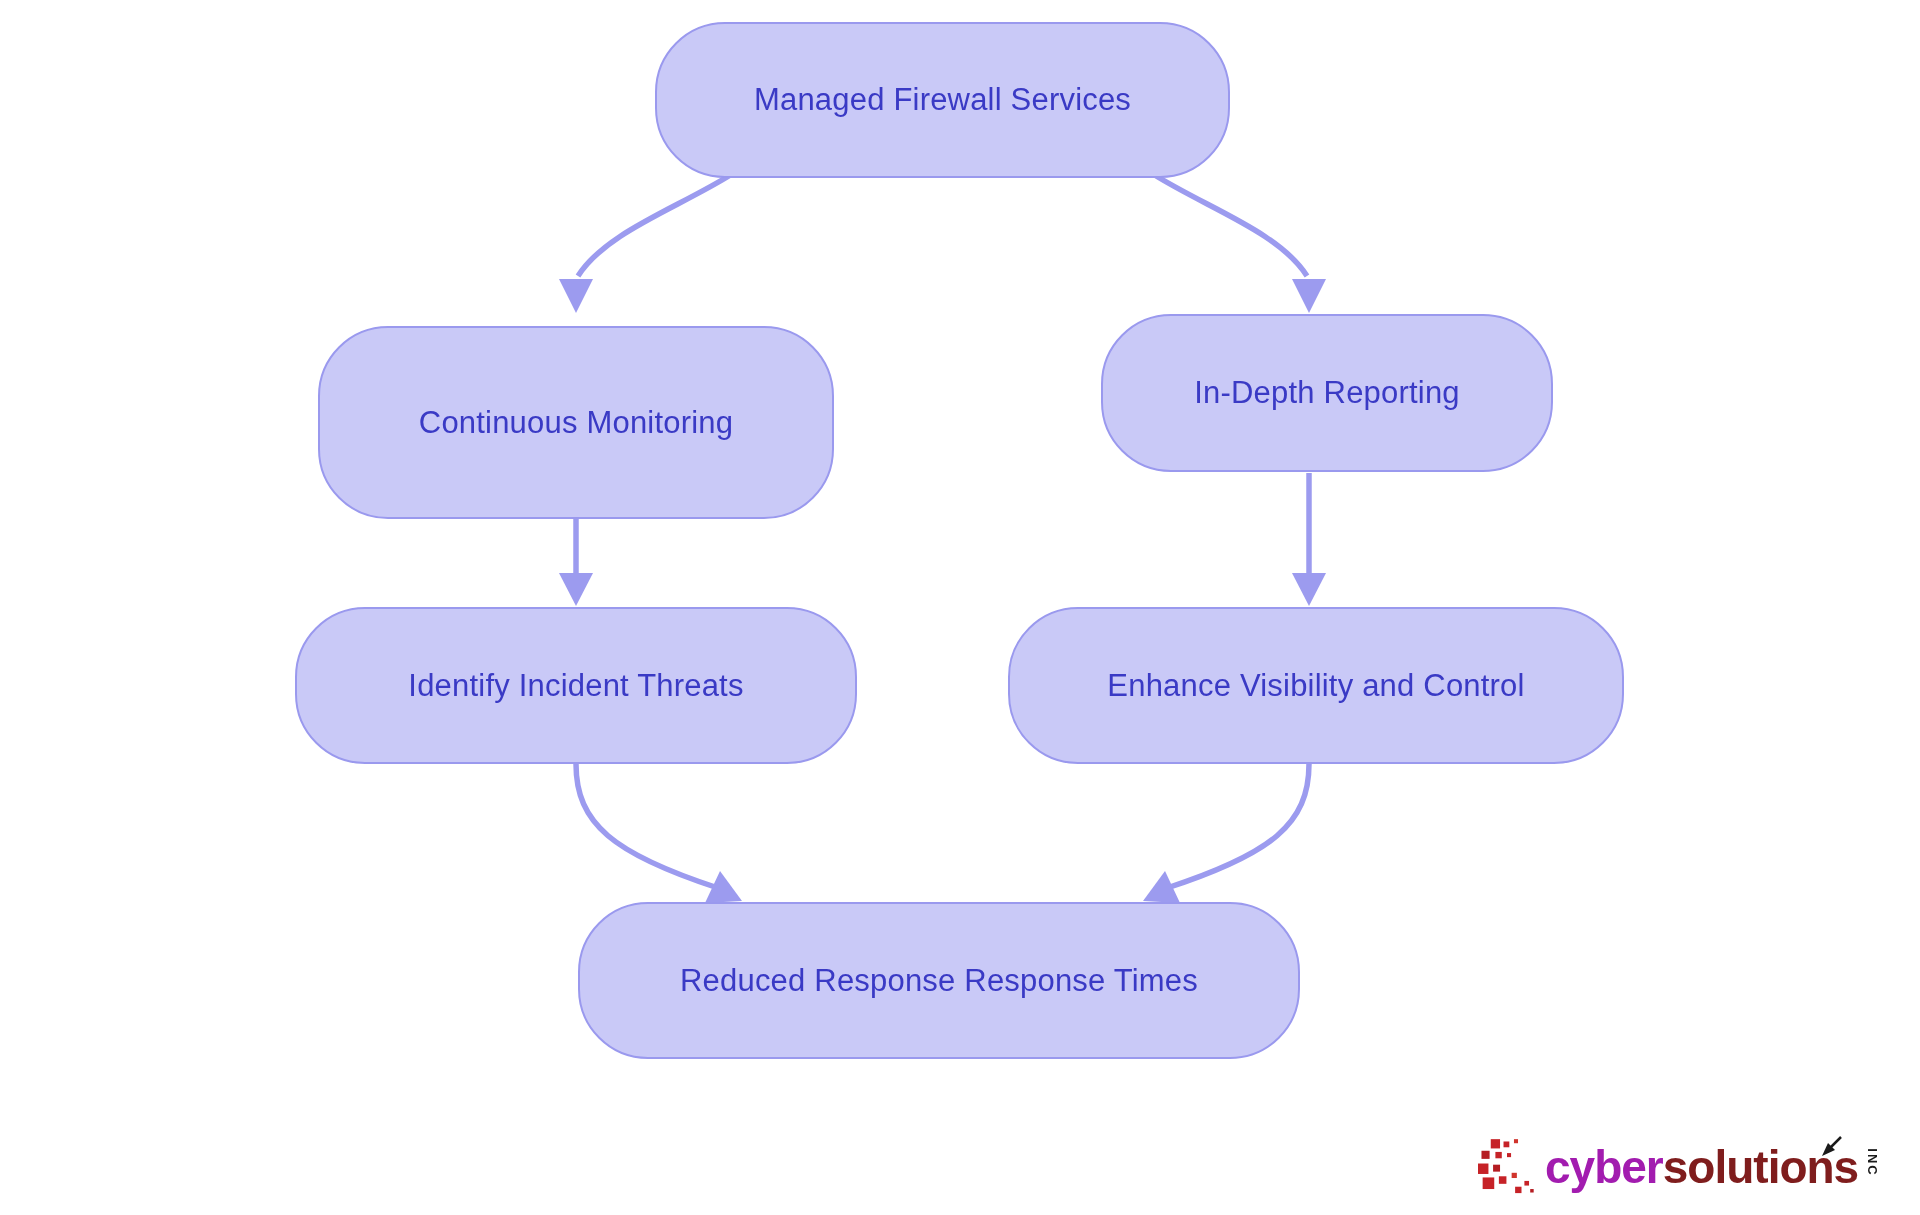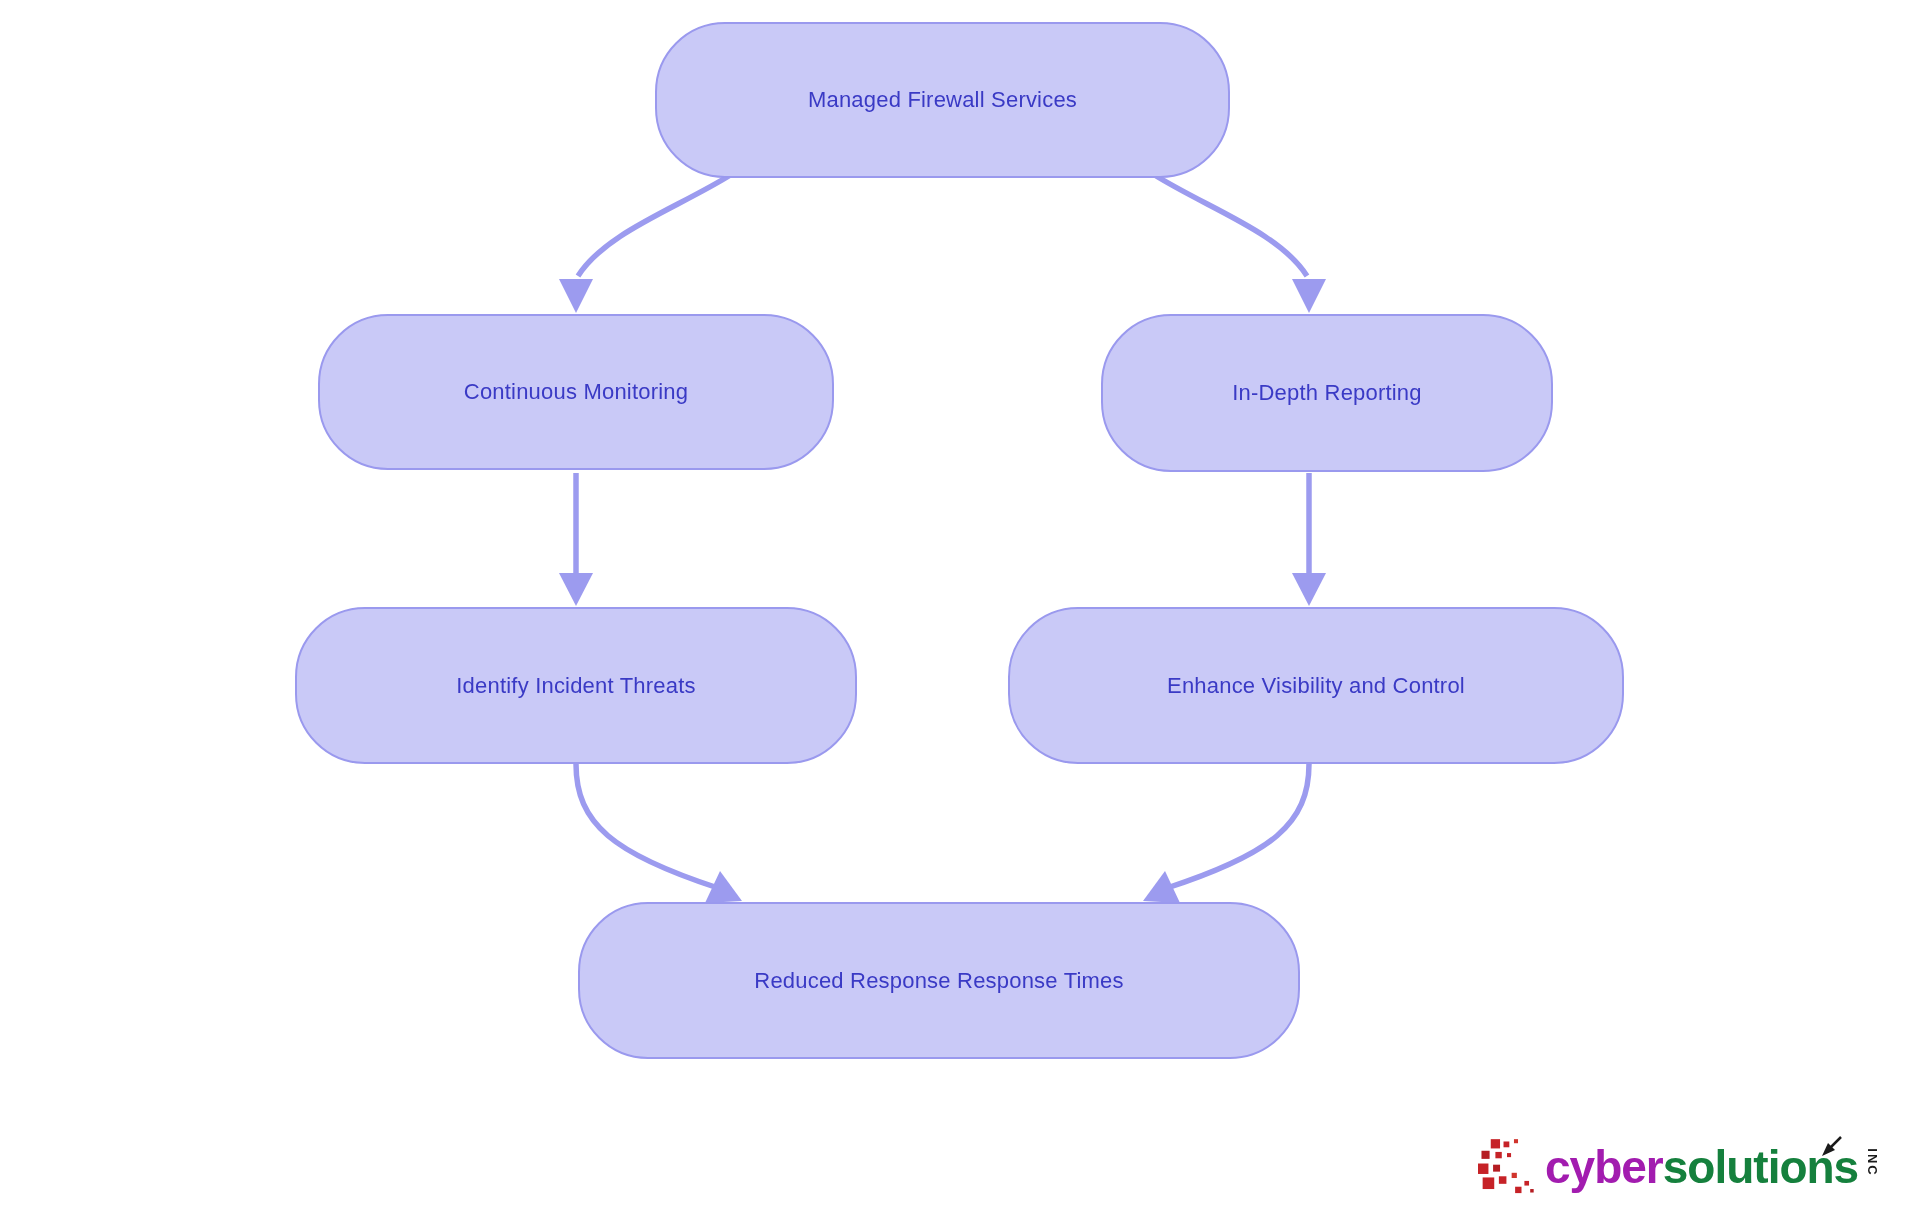--- a/index.html
+++ b/index.html
@@ -14,47 +14,47 @@
   .edges path{stroke:#9c9bef;stroke-width:5.5;fill:none;}
   .edges polygon{fill:#9c9bef;stroke:none;}
   .node{
     position:absolute;
     box-sizing:border-box;
     background:#c9c9f7;
     border:2px solid #9a99ee;
     border-radius:70px;
     display:flex;align-items:center;justify-content:center;
     color:#3a3ac5;
-    font-size:22px;
+    font-size:31px;
     font-weight:500;
     letter-spacing:0.2px;
     text-align:center;
   }
   #node-managed   {left:655px; top:22px;  width:575px; height:156px;}
-  #node-continuous{left:318px; top:314px; width:516px; height:156px;}
+  #node-continuous{left:318px; top:326px; width:516px; height:193px;}
   #node-indepth   {left:1101px;top:314px; width:452px; height:158px;}
   #node-identify  {left:295px; top:607px; width:562px; height:157px;}
   #node-enhance   {left:1008px;top:607px; width:616px; height:157px;}
   #node-reduced   {left:578px; top:902px; width:722px; height:157px;}
 
   .logo{
     position:absolute;left:1478px;top:1124px;height:86px;
     display:flex;align-items:center;
   }
   .logo-mark{margin-right:9px;}
   .logo-text{
     position:relative;
     font-size:46px;
     font-weight:600;
     letter-spacing:-1px;
     line-height:1;
     white-space:nowrap;
   }
   .logo-black{color:#a21caf;}
-  .logo-red{color:#15803d;margin-top:15px;}
+  .logo-red{color:#7f1d1d;margin-top:15px;}
   .logo-arrow{position:absolute;left:272px;top:-10px;}
   .logo-inc{
     display:inline-block;
     transform:rotate(90deg) translate(2px,0);
     transform-origin:center;
     font-size:13px;
     font-weight:700;
     letter-spacing:2px;
     color:#1b1b1b;
     margin-left:0px;

